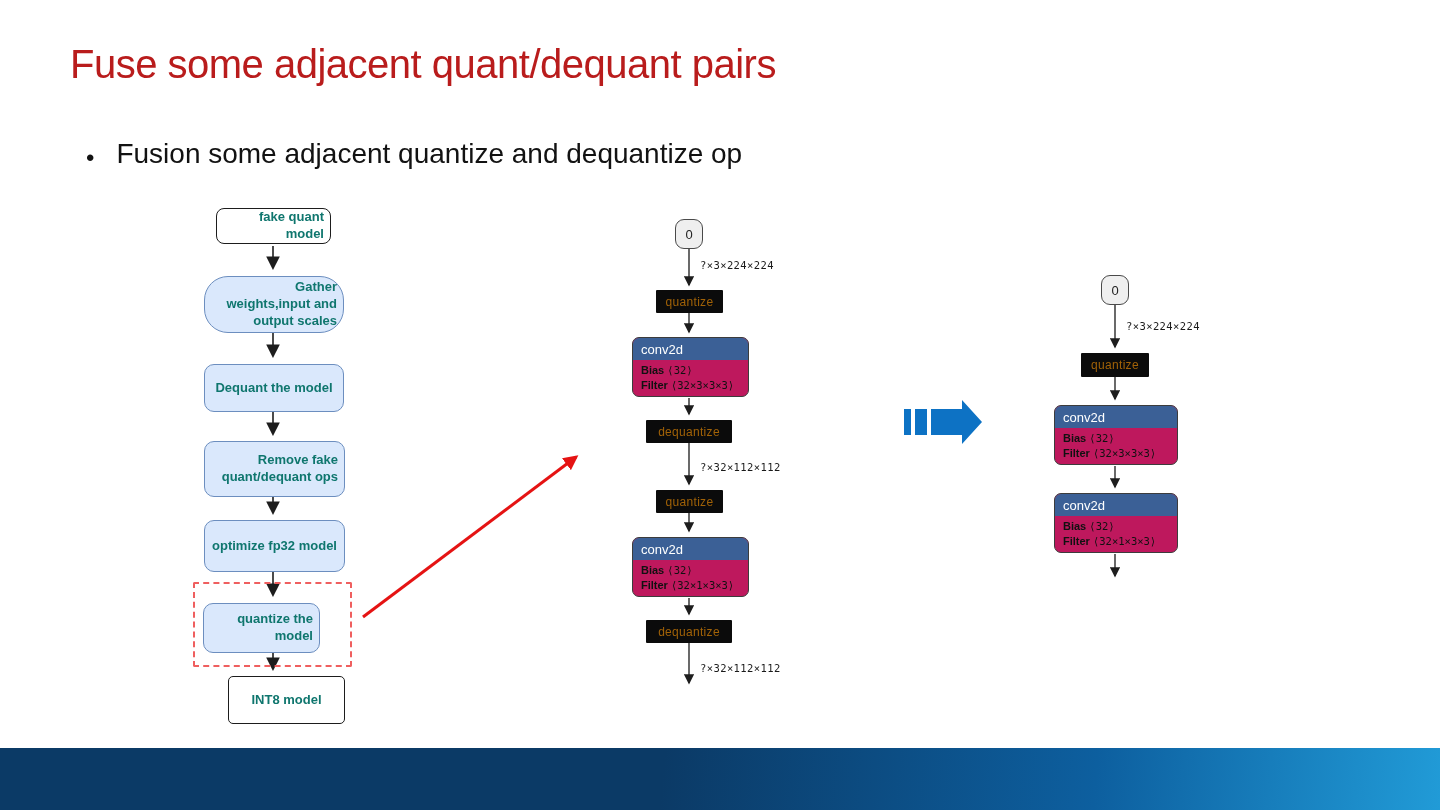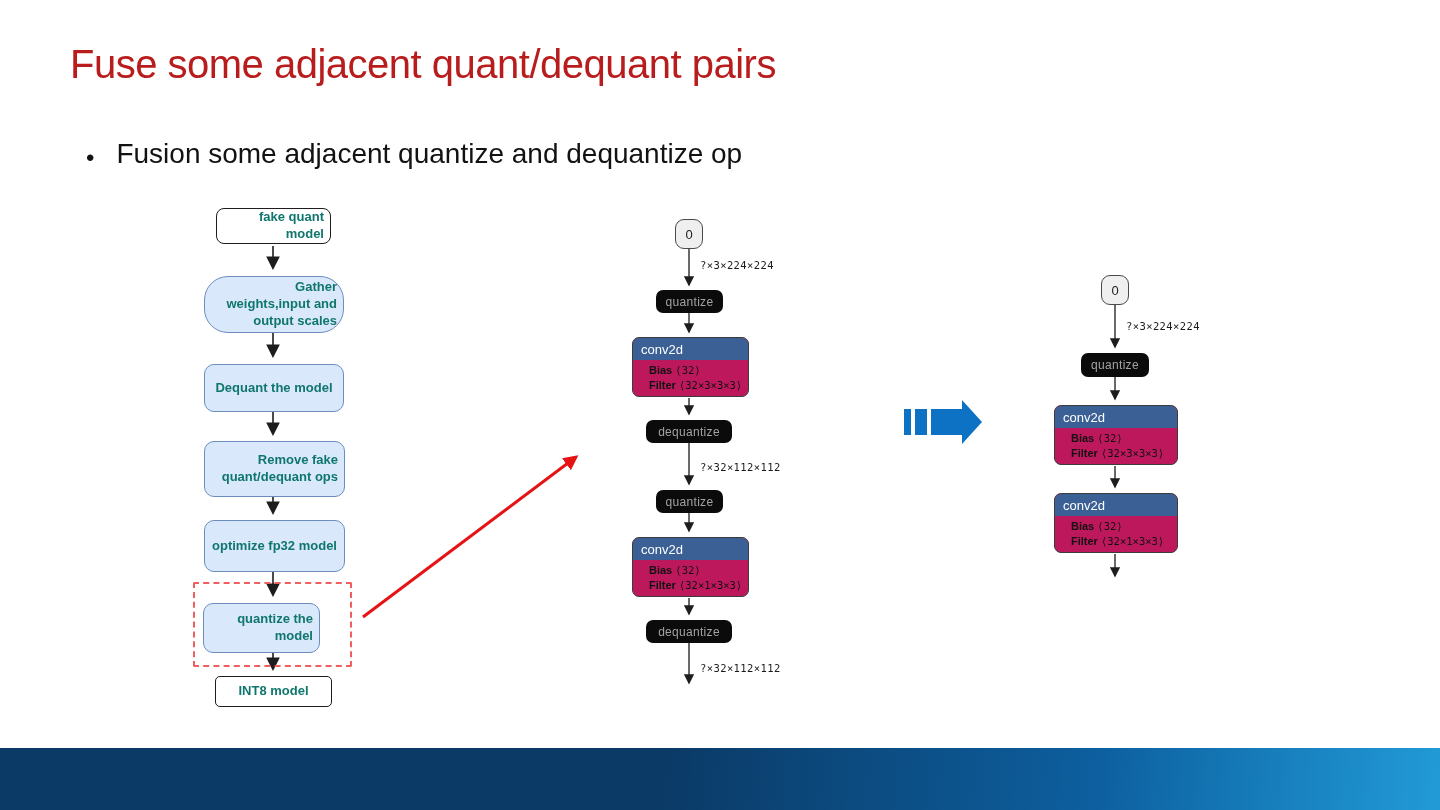--- a/index.html
+++ b/index.html
@@ -19,30 +19,30 @@
           box-sizing:border-box;padding:2px 6px;}
   .fc-white{background:#ffffff;border:1.6px solid #1d1d1d;border-radius:8px;}
   .fc-blue{background:#dae8fc;border:1.5px solid #6c8ebf;border-radius:10px;}
   .fc-highlight{position:absolute;left:193px;top:582px;width:159px;height:85px;
           border:2px dashed #ef5f5f;border-radius:2px;box-sizing:border-box;}
   
   .nn-input{position:absolute;display:flex;align-items:center;justify-content:center;
           background:#efefef;border:1.8px solid #4a4a4a;border-radius:9px;
           font-size:13px;color:#222;box-sizing:border-box;}
   .nn-pill{position:absolute;display:flex;align-items:center;justify-content:center;
-          background:#0b0b0b;color:#a3a3a3;border-radius:7px;font-size:12px;
+          background:#0b0b0b;color:#a16207;border-radius:1px;font-size:12px;
           letter-spacing:0.3px;box-sizing:border-box;}
   .tensor-label{position:absolute;font-family:"DejaVu Sans Mono",monospace;
           font-size:10.5px;color:#1a1a1a;letter-spacing:0.4px;white-space:nowrap;}
   .nn-node{position:absolute;box-sizing:border-box;border:1.5px solid #3c3c3c;
           border-radius:7px;background:#be185d;overflow:hidden;}
   .nn-header{background:#3b6096;color:#ffffff;font-size:13px;height:22px;
           display:flex;align-items:center;padding-left:8px;}
   .nn-body{padding:3px 8px;}
-  .nn-attr{font-size:11px;line-height:15px;color:#111;white-space:nowrap;margin-left:8px;}
+  .nn-attr{font-size:11px;line-height:15px;color:#111;white-space:nowrap;}
   .nn-attr b{font-weight:bold;}
   .nn-attr .val{font-family:"DejaVu Sans Mono",monospace;font-size:10.5px;}
   
   .footer{position:absolute;left:0;top:748px;width:1440px;height:62px;
           background:linear-gradient(95deg,#0b3a66 0%,#0b3a66 46%,#0d5f9f 76%,#219bd7 100%);}
 </style>
 </head>
 <body>
 
 <div class="slide">
@@ -99,21 +99,21 @@
   </svg>
 
   <div>
     <div class="fc-box fc-white" style="left:216px;top:208px;width:115px;height:36px;">fake quant model</div>
     <div class="fc-box fc-blue" style="left:204px;top:276px;width:140px;height:57px;border-radius:24px;">Gather weights,input and output scales</div>
     <div class="fc-box fc-blue" style="left:204px;top:364px;width:140px;height:48px;">Dequant the model</div>
     <div class="fc-box fc-blue" style="left:204px;top:441px;width:141px;height:56px;">Remove fake quant/dequant ops</div>
     <div class="fc-box fc-blue" style="left:204px;top:520px;width:141px;height:52px;">optimize fp32 model</div>
     <div class="fc-highlight"></div>
     <div class="fc-box fc-blue" style="left:203px;top:603px;width:117px;height:50px;">quantize the model</div>
-    <div class="fc-box fc-white" style="left:215px;top:676px;width:117px;height:31px;border-radius:5px;">INT8 model</div>
+    <div class="fc-box fc-white" style="left:228px;top:676px;width:117px;height:48px;border-radius:5px;">INT8 model</div>
   </div>
 
   <div>
     <div class="nn-input" style="left:675px;top:219px;width:28px;height:30px;">0</div>
     <div class="tensor-label" style="left:700px;top:259px;">?×3×224×224</div>
     <div class="nn-pill" style="left:656px;top:290px;width:67px;height:23px;">quantize</div>
     <div class="nn-node" style="left:632px;top:337px;width:117px;">
       <div class="nn-header">conv2d</div>
       <div class="nn-body">
         <div class="nn-attr"><b>Bias</b> <span class="val">⟨32⟩</span></div>

